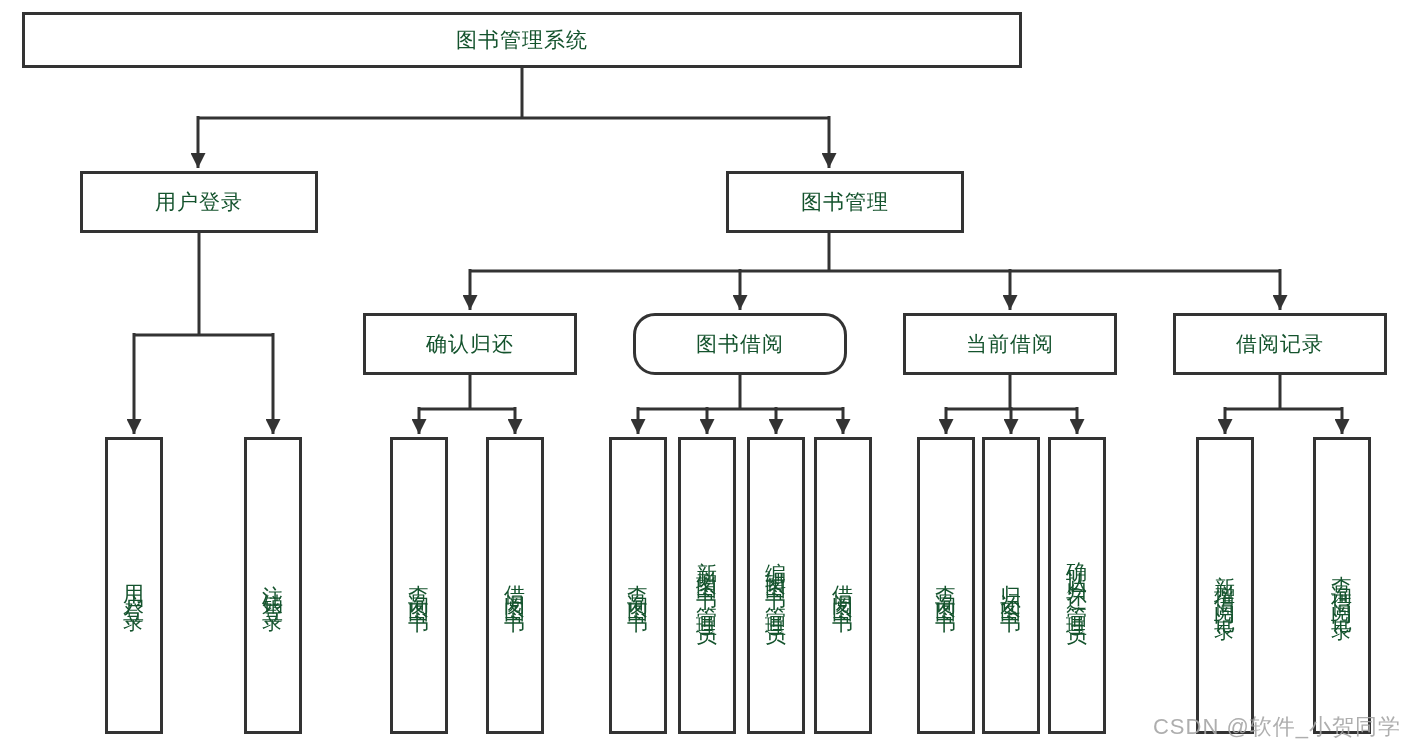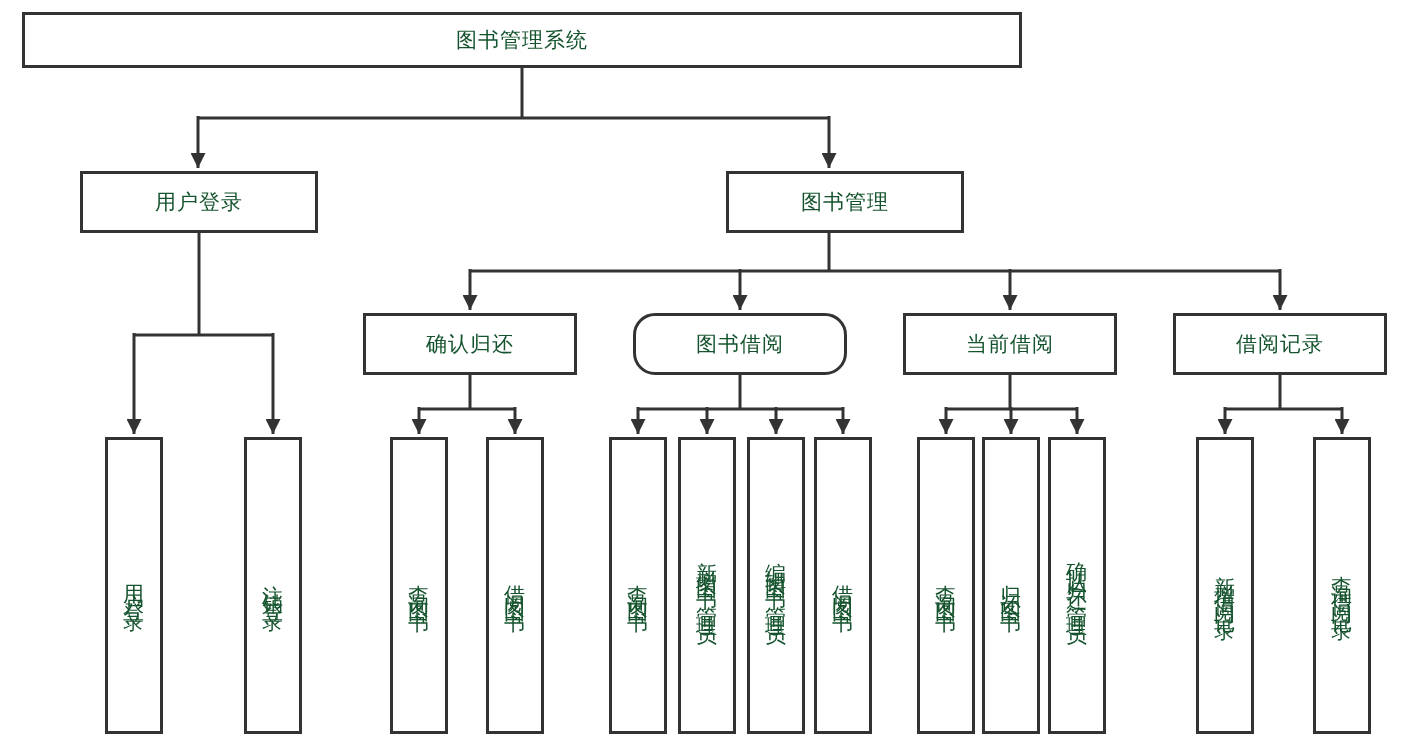--- a/index.html
+++ b/index.html
@@ -168,14 +168,15 @@
     <span>确认归还（管理员）</span>
   </div>
 
   <div class="node vbox l12">
     <span>新增借阅记录</span>
   </div>
   <div class="node vbox l13">
     <span>查询借阅记录</span>
   </div>
 
+  <div id="watermark">CSDN @软件_小贺同学</div>
 
 </div>
 
 </body></html>

